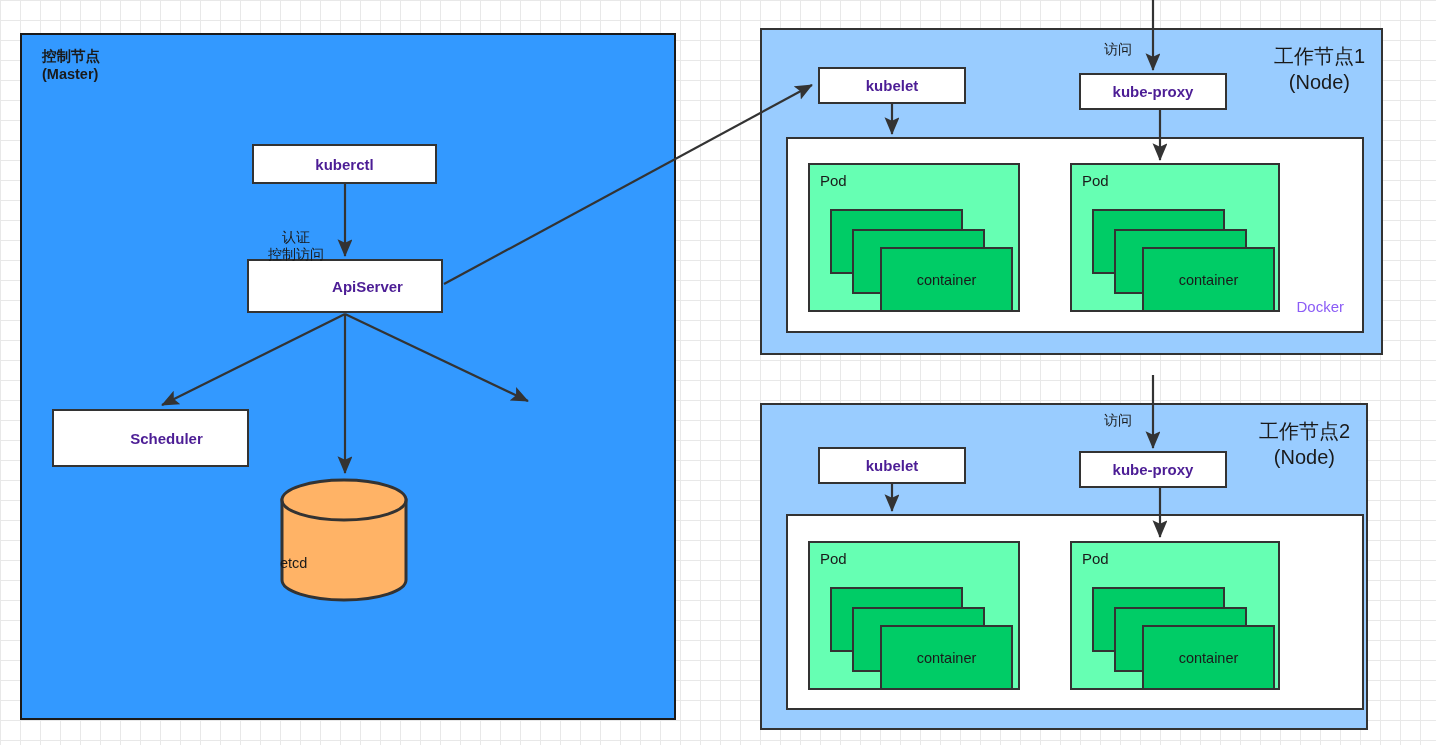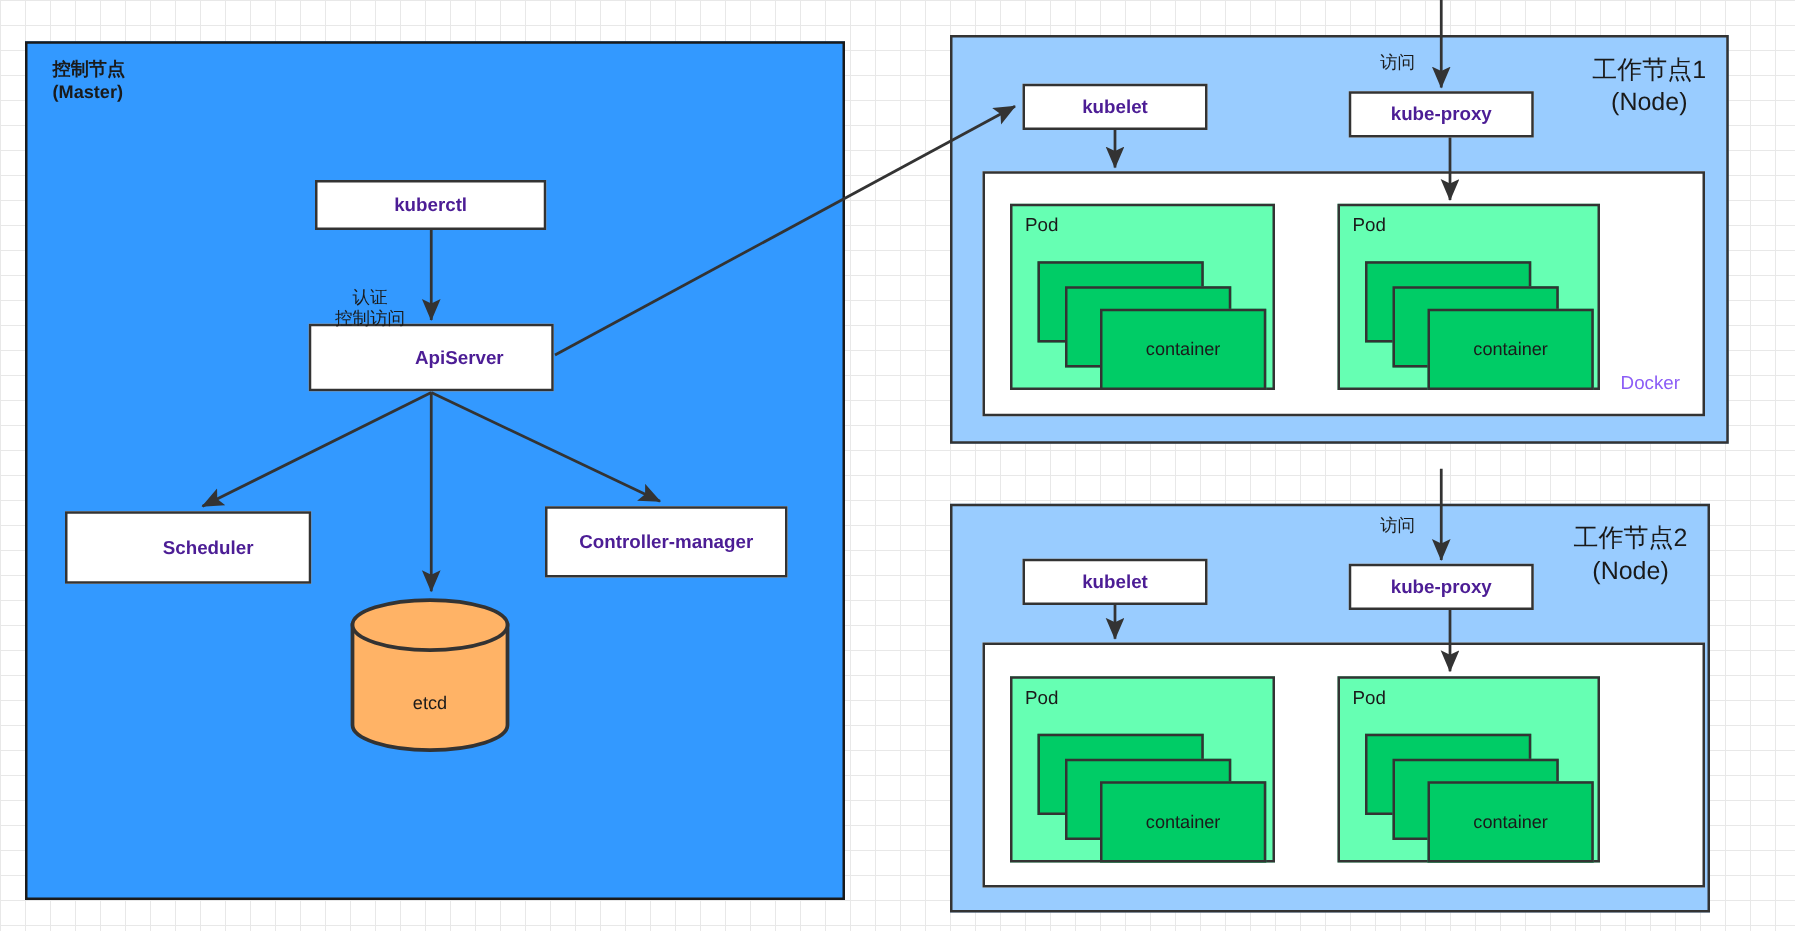--- a/index.html
+++ b/index.html
@@ -137,21 +137,20 @@
   
   #etcd-shape {
     position: absolute;
     left: 280px; top: 478px;
     width: 128px; height: 124px;
   }
   #etcd-label {
     position: absolute;
     left: 280px; top: 555px;
     width: 128px;
-    text-align: center;
     font-size: 14.5px;
     color: #1a1a1a;
     z-index: 4;
   }
 </style>
 </head>
 <body>
 
 <div id="canvas">
 
@@ -168,23 +167,20 @@
 控制访问</div>
 
   <div class="comp-box" style="left:247px; top:259px; width:196px; height:54px;padding-left:45px;">
     <span>ApiServer</span>
   </div>
 
   <div class="comp-box" style="left:52px; top:409px; width:197px; height:58px;padding-left:32px;">
     <span>Scheduler</span>
   </div>
 
-  <div class="comp-box" style="left:436px; top:405px; width:194px; height:57px;">
-    <span>Controller-manager</span>
-  </div>
 
   <svg id="etcd-shape" viewBox="0 0 128 124">
     <path d="M2,22 L2,102 A62,20 0 0 0 126,102 L126,22 Z" fill="#ffb366" stroke="#333333" stroke-width="3"></path>
     <ellipse cx="64" cy="22" rx="62" ry="20" fill="#ffb366" stroke="#333333" stroke-width="3"></ellipse>
   </svg>
   <div id="etcd-label">etcd</div>
 
   <div id="worker1-container" class="worker-container">
     <div class="worker-title">工作节点1
 (Node)</div>

